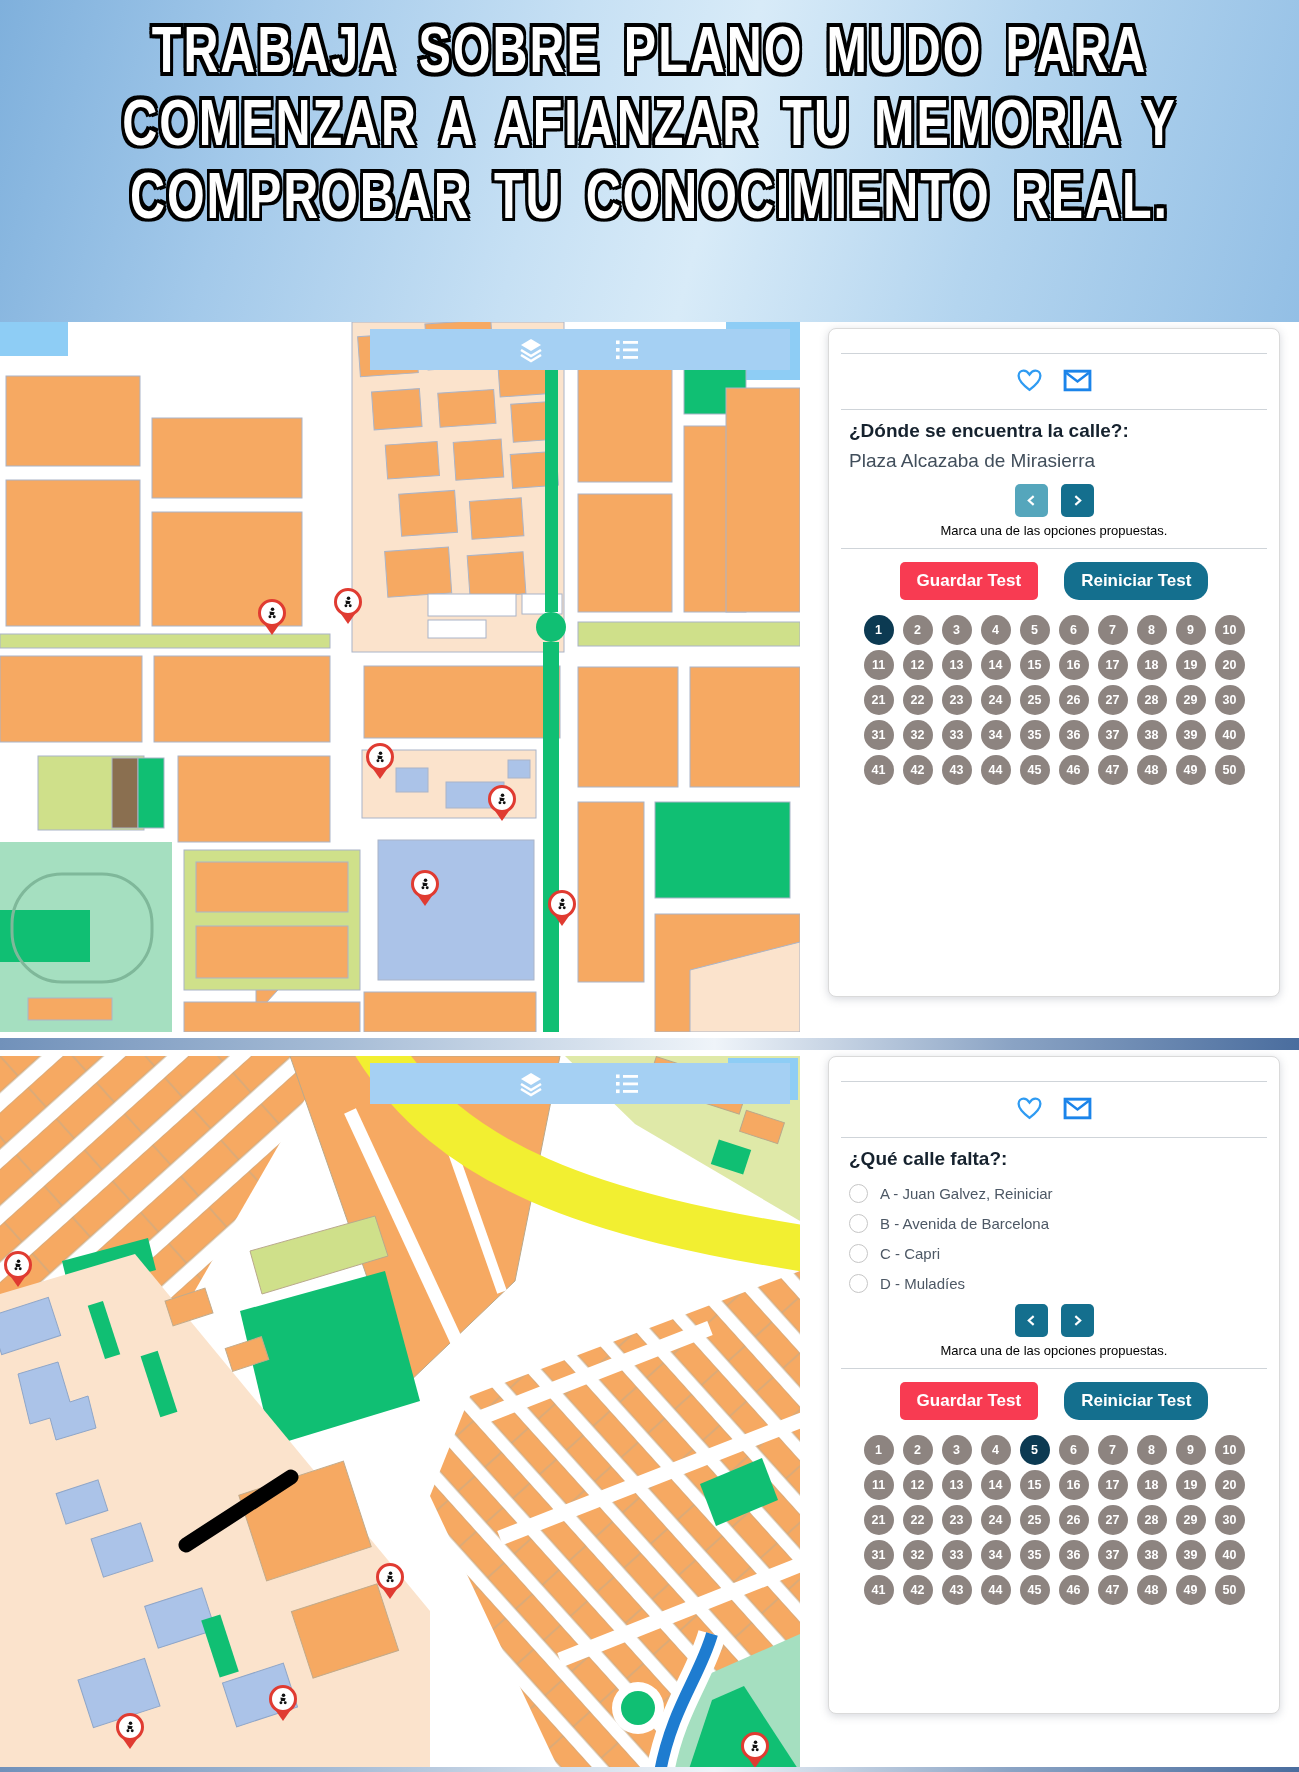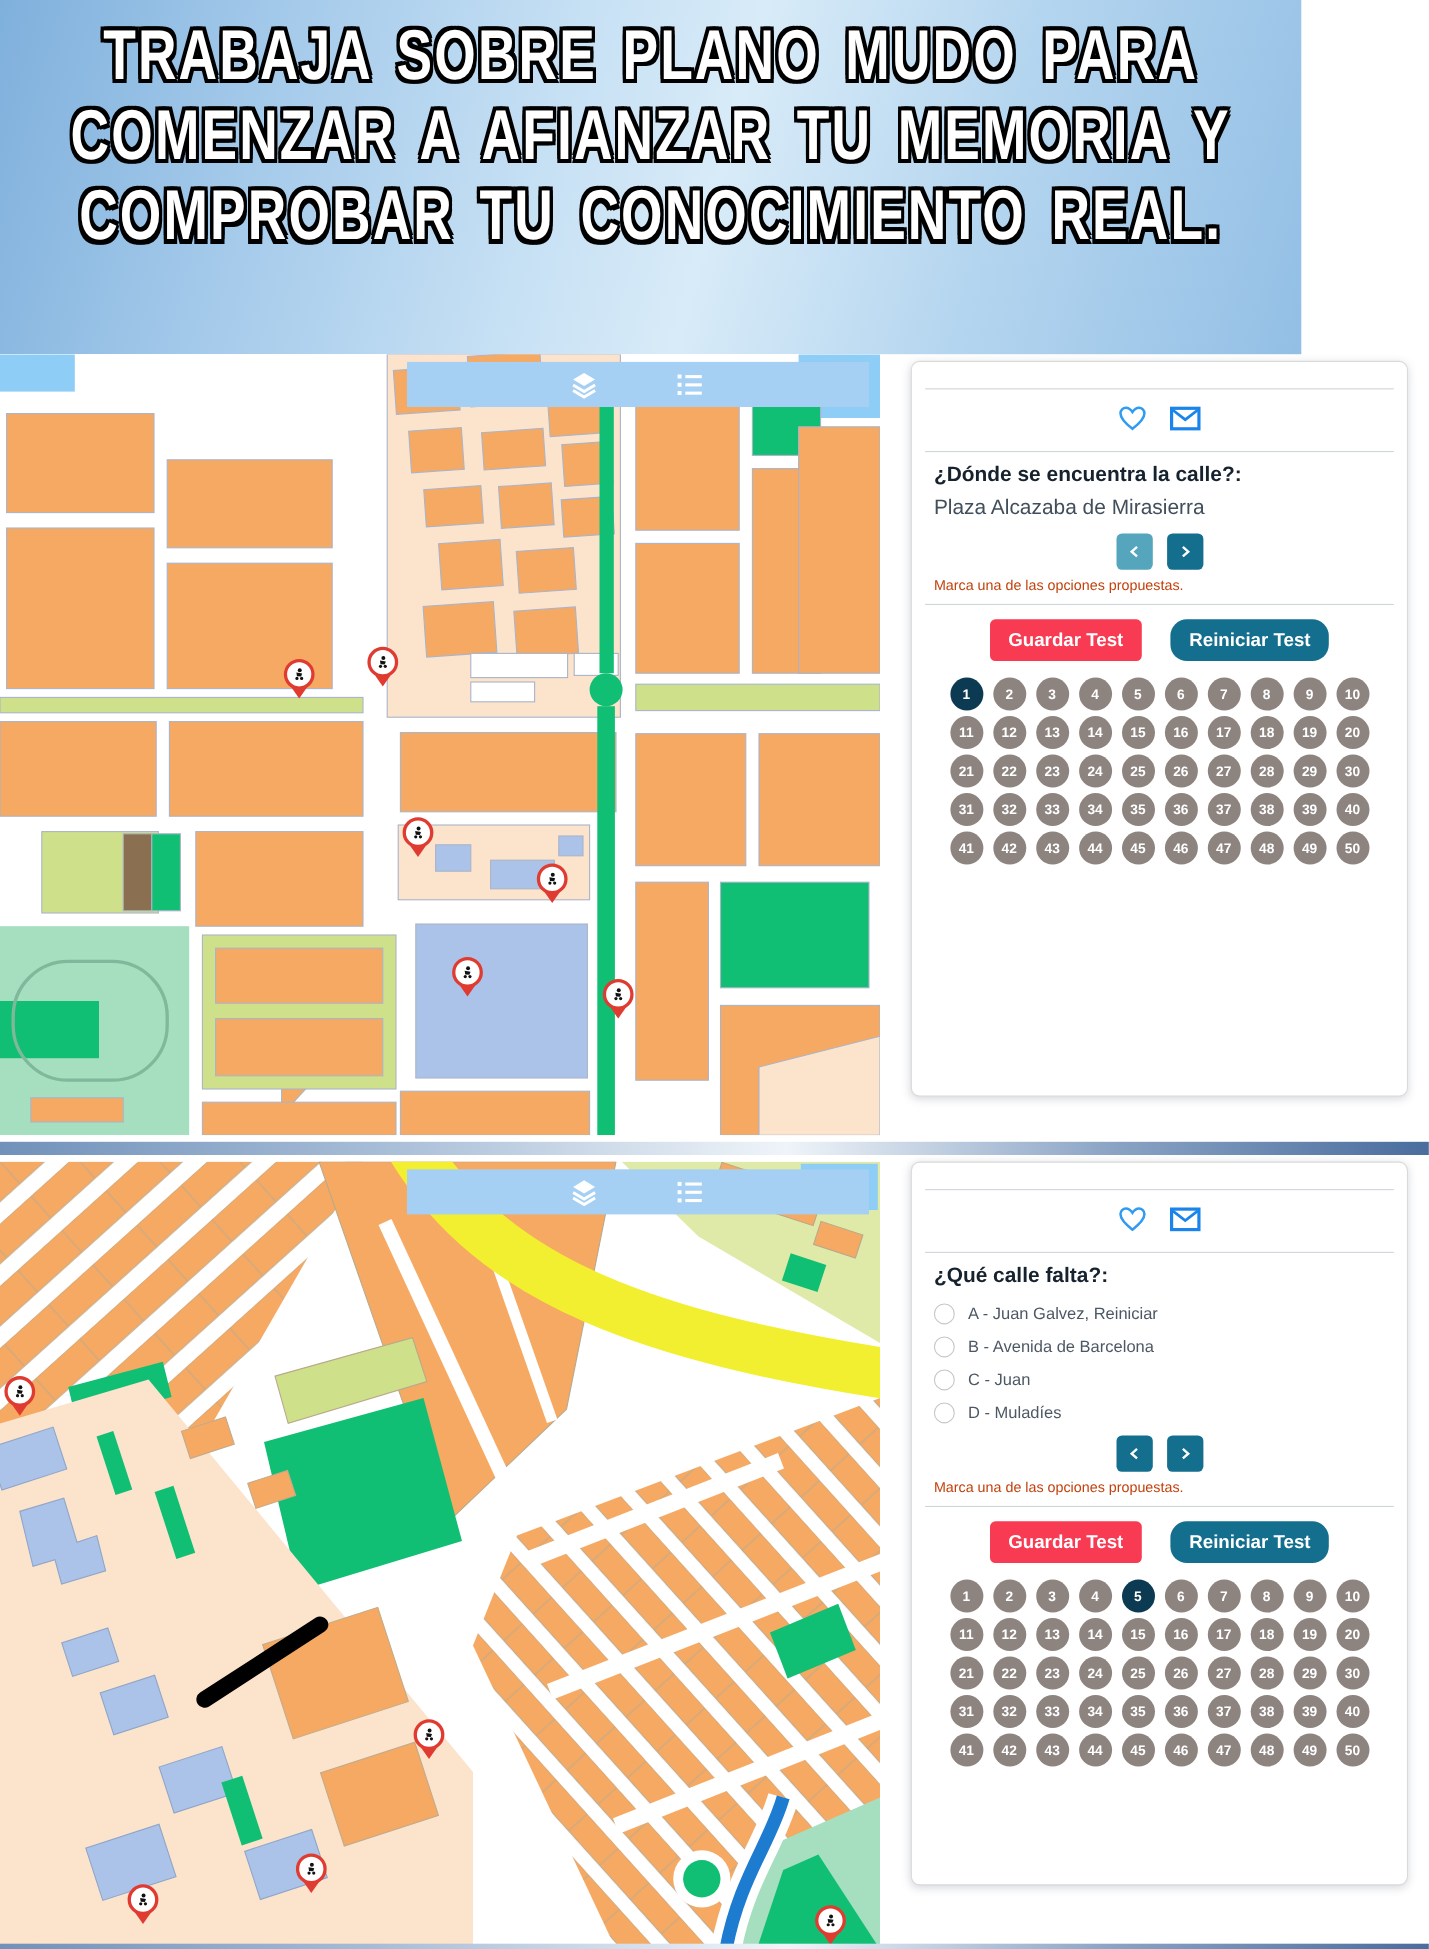--- a/index.html
+++ b/index.html
@@ -1,20 +1,20 @@
 <!DOCTYPE html>
 <html><head>
 <meta charset="utf-8">
 <style>
   html,body{margin:0;padding:0;background:#fff;}
   body{width:1299px;height:1772px;position:relative;overflow:hidden;
        font-family:"Liberation Sans",sans-serif;-webkit-font-smoothing:antialiased;}
 
   
-  .hero{position:absolute;left:0;top:0;width:1183px;height:322px;
+  .hero{position:absolute;left:0;top:0;width:1299px;height:322px;
         background:linear-gradient(105deg,#7fb0dc 0%,#a3c9ea 20%,#c6e0f4 42%,#d8ebf8 55%,#b4d5ef 75%,#93bfe5 100%);}
   .hero-text{position:absolute;left:0;top:38px;width:100%;text-align:center;transform:scale(.97,1.28);}
   .hero-line{font-weight:bold;font-size:50px;line-height:57px;letter-spacing:2px;word-spacing:8px;color:#fff;
         text-shadow:-3px -3px 0 #000,3px -3px 0 #000,-3px 3px 0 #000,3px 3px 0 #000,
                     -3px 0 0 #000,3px 0 0 #000,0 -3px 0 #000,0 3px 0 #000;}
 
   
   .divider{position:absolute;left:0;width:1299px;height:12px;z-index:40;
         background:linear-gradient(90deg,#7191ba 0%,#a6bcd6 26%,#eff4f9 55%,#8aa3c4 78%,#4a6d9e 100%);}
   .divider.mid{top:1038px;}
@@ -50,21 +50,21 @@
   .q-title{font-weight:bold;font-size:19px;color:#16222e;margin:0 0 4px;}
   .q-sub{font-size:19px;color:#414e5b;margin:8px 0 12px;}
   .opts{margin:14px 0 2px;}
   .opt{display:flex;align-items:center;gap:12px;margin:11px 0;}
   .radio{width:17px;height:17px;border-radius:50%;border:1px solid #c6c6c6;background:#fff;flex:0 0 auto;}
   .opt-label{font-size:15px;color:#4d5865;}
   .nav-row{display:flex;justify-content:center;gap:13px;margin:7px 0 6px;}
   .nav-btn{width:33px;height:33px;border-radius:5px;background:#146f8e;display:flex;align-items:center;
         justify-content:center;cursor:pointer;}
   .nav-btn.disabled{background:#55a6bc;}
-  .hint{color:#c2410c;font-size:13px;margin:4px 0 8px;}
+  .hint{text-align:center;color:#000000;font-size:13px;margin:4px 0 8px;}
   .actions{display:flex;justify-content:center;gap:26px;margin:13px 0 15px;}
   .btn{font-weight:bold;font-size:17px;color:#fff;padding:9px 17px;border-radius:5px;cursor:pointer;}
   .btn.save{background:#f83b52;text-align:right;}
   .btn.reset{background:#146f8e;border-radius:15px;}
   .num-grid{display:flex;flex-wrap:wrap;gap:5px 9px;justify-content:center;width:388px;margin:0 auto;}
   .num{width:30px;height:30px;border-radius:50%;background:#8d8480;color:#fff;font-size:12.5px;font-weight:bold;
         display:flex;align-items:center;justify-content:center;cursor:pointer;}
   .num.active{background:#0c3a52;}
 </style>
 </head>
@@ -501,21 +501,21 @@
     <div class="opt">
       <span class="radio"></span>
       <span class="opt-label">A - Juan Galvez, Reiniciar</span>
     </div>
     <div class="opt">
       <span class="radio"></span>
       <span class="opt-label">B - Avenida de Barcelona</span>
     </div>
     <div class="opt">
       <span class="radio"></span>
-      <span class="opt-label">C - Juan</span>
+      <span class="opt-label">C - Capri</span>
     </div>
     <div class="opt">
       <span class="radio"></span>
       <span class="opt-label">D - Muladíes</span>
     </div>
   </div>
   <div class="nav-row">
     <span class="nav-btn prev">
       <svg viewBox="0 0 12 12" width="13" height="13">
           <path d="M8 2 L3.5 6 L8 10" stroke="#fff" stroke-width="2" fill="none"></path>

